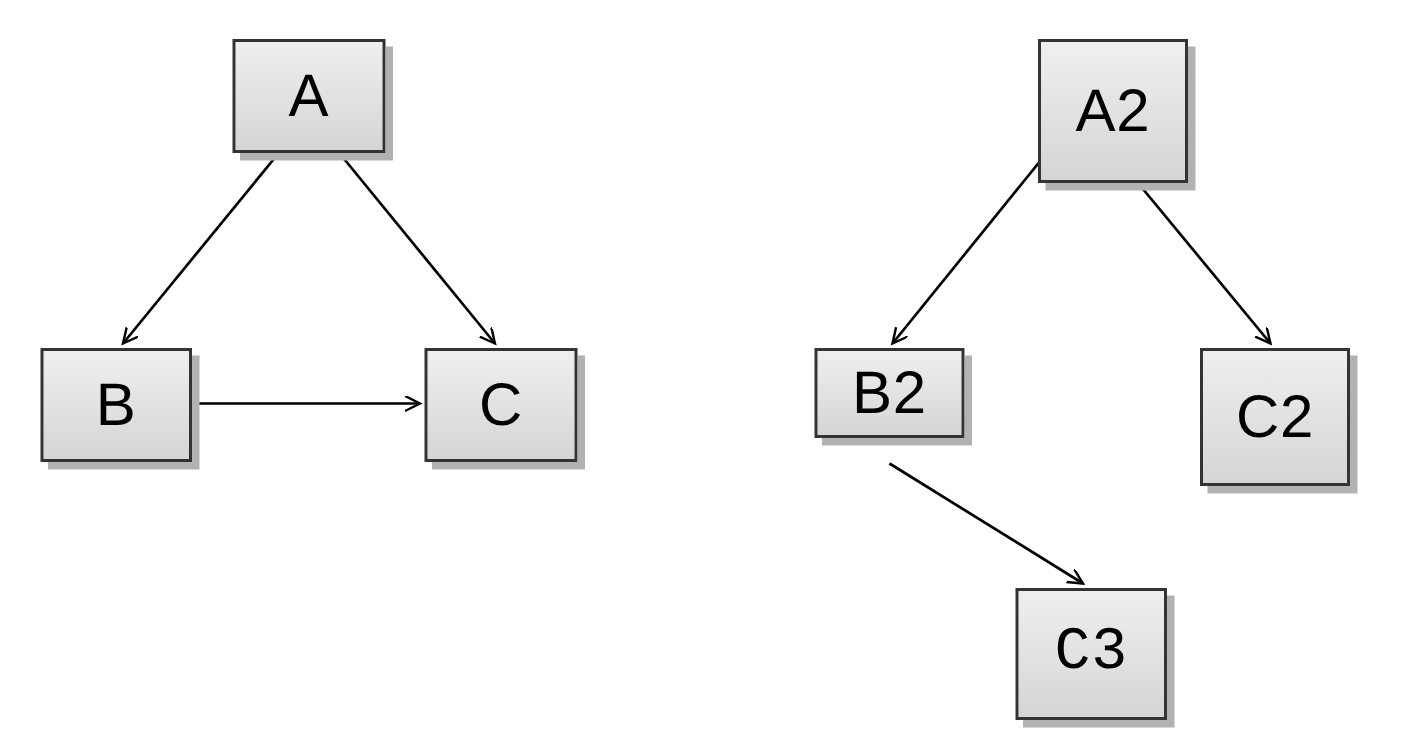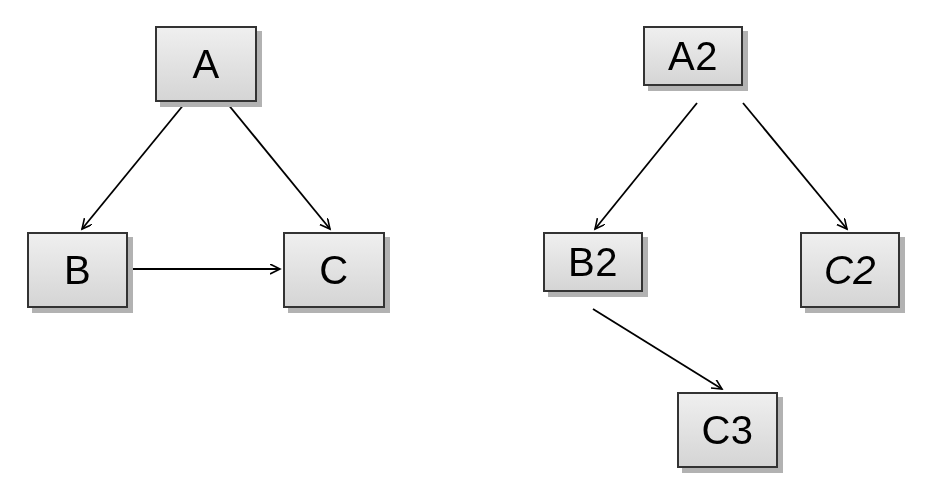--- a/index.html
+++ b/index.html
@@ -66,26 +66,26 @@
   <div id="nodes-layer">
       <div class="node" style="left: 155px; top: 26px; width: 102px; height: 76px; border-color: rgb(51, 51, 51); color: rgb(0, 0, 0); background: linear-gradient(rgb(239, 239, 239) 0%, rgb(213, 213, 213) 100%); box-shadow: rgb(178, 178, 178) 5px 5px 0px;">
         <span class="node-label">A</span>
       </div>
       <div class="node" style="left: 27px; top: 232px; width: 101px; height: 76px; border-color: rgb(51, 51, 51); color: rgb(0, 0, 0); background: linear-gradient(rgb(239, 239, 239) 0%, rgb(213, 213, 213) 100%); box-shadow: rgb(178, 178, 178) 5px 5px 0px;">
         <span class="node-label">B</span>
       </div>
       <div class="node" style="left: 283px; top: 232px; width: 102px; height: 76px; border-color: rgb(51, 51, 51); color: rgb(0, 0, 0); background: linear-gradient(rgb(239, 239, 239) 0%, rgb(213, 213, 213) 100%); box-shadow: rgb(178, 178, 178) 5px 5px 0px;">
         <span class="node-label">C</span>
       </div>
-      <div class="node" style="left: 643px; top: 26px; width: 100px; height: 60px; border-color: rgb(51, 51, 51); color: rgb(0, 0, 0); background: linear-gradient(rgb(239, 239, 239) 0%, rgb(213, 213, 213) 100%); box-shadow: rgb(178, 178, 178) 5px 5px 0px;">
+      <div class="node" style="left: 692px; top: 26px; width: 100px; height: 96px; border-color: rgb(51, 51, 51); color: rgb(0, 0, 0); background: linear-gradient(rgb(239, 239, 239) 0%, rgb(213, 213, 213) 100%); box-shadow: rgb(178, 178, 178) 5px 5px 0px;">
         <span class="node-label">A2</span>
       </div>
       <div class="node" style="left: 543px; top: 232px; width: 100px; height: 60px; border-color: rgb(51, 51, 51); color: rgb(0, 0, 0); background: linear-gradient(rgb(239, 239, 239) 0%, rgb(213, 213, 213) 100%); box-shadow: rgb(178, 178, 178) 5px 5px 0px;">
         <span class="node-label">B2</span>
       </div>
-      <div class="node" style="left: 800px; top: 232px; width: 100px; height: 76px; border-color: rgb(51, 51, 51); color: rgb(0, 0, 0); background: linear-gradient(rgb(239, 239, 239) 0%, rgb(213, 213, 213) 100%); box-shadow: rgb(178, 178, 178) 5px 5px 0px; font-style: italic;">
+      <div class="node" style="left: 800px; top: 232px; width: 100px; height: 92px; border-color: rgb(51, 51, 51); color: rgb(0, 0, 0); background: linear-gradient(rgb(239, 239, 239) 0%, rgb(213, 213, 213) 100%); box-shadow: rgb(178, 178, 178) 5px 5px 0px;">
         <span class="node-label">C2</span>
       </div>
-      <div class="node" style="left: 677px; top: 392px; width: 101px; height: 76px; border-color: rgb(51, 51, 51); color: rgb(0, 0, 0); background: linear-gradient(rgb(239, 239, 239) 0%, rgb(213, 213, 213) 100%); box-shadow: rgb(178, 178, 178) 5px 5px 0px;">
+      <div class="node" style="left: 677px; top: 392px; width: 101px; height: 88px; border-color: rgb(51, 51, 51); color: rgb(0, 0, 0); background: linear-gradient(rgb(239, 239, 239) 0%, rgb(213, 213, 213) 100%); box-shadow: rgb(178, 178, 178) 5px 5px 0px; font-family: Liberation Mono, monospace;">
         <span class="node-label">C3</span>
       </div>
     </div>
 </div>
 
 </body></html>

